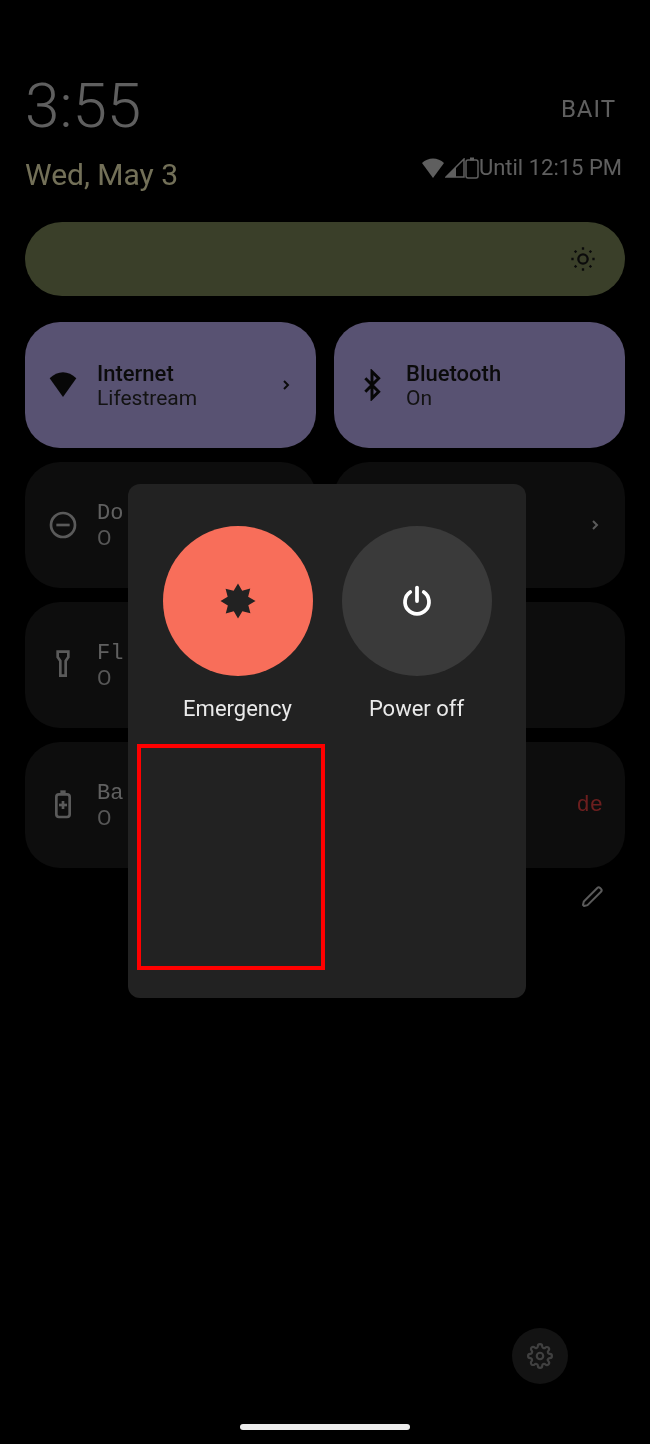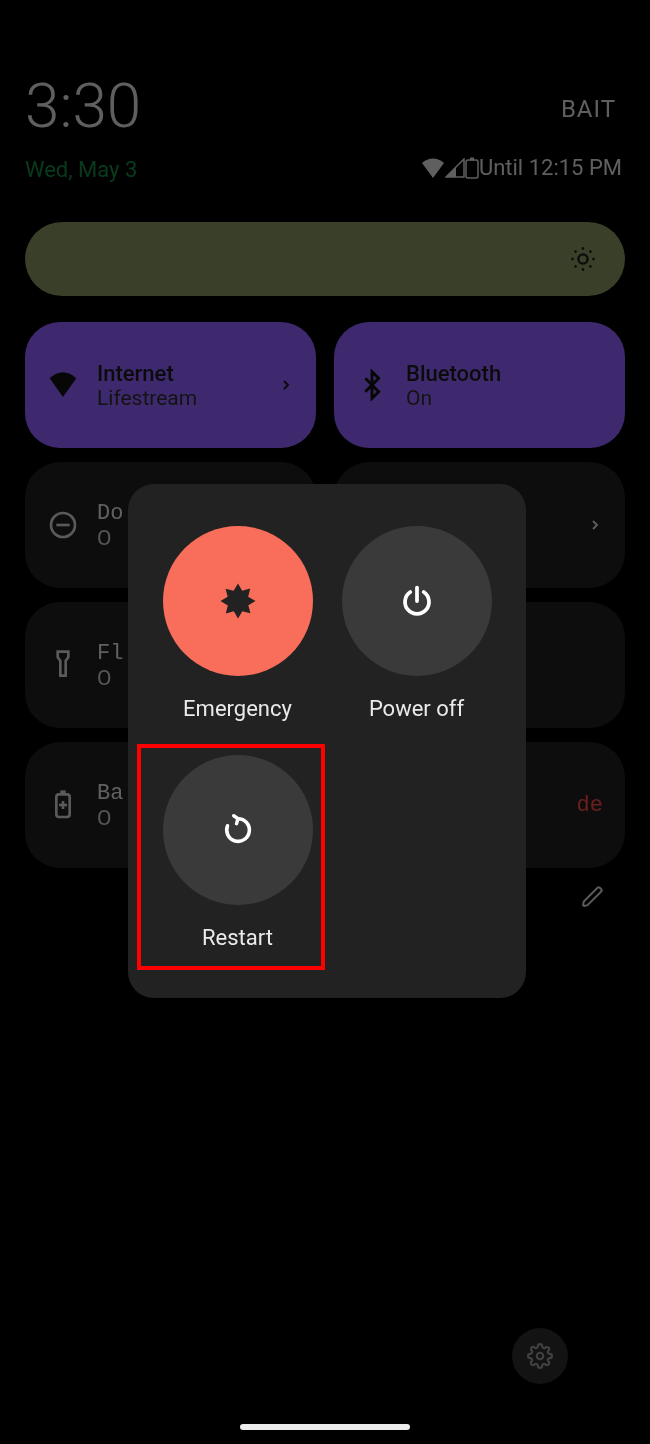--- a/index.html
+++ b/index.html
@@ -27,22 +27,22 @@
     right: 25px;
     z-index: 1;
   }
   .clock {
     font-size: 62px;
     font-weight: 300;
     color: #d2d2d2;
     line-height: 1;
   }
   .date {
-    font-size: 22px;
-    color: #15803d;
+    font-size: 30px;
+    color: #fef9c3;
     margin-top: 20px;
   }
   .carrier {
     position: absolute;
     top: 95px;
     right: 34px;
     font-size: 24px;
     color: #d2d2d2;
     letter-spacing: 1px;
     z-index: 1;
@@ -91,21 +91,21 @@
   .tile {
     flex: 1;
     height: 126px;
     border-radius: 35px;
     display: flex;
     align-items: center;
     padding: 0 22px;
     gap: 18px;
     position: relative;
   }
-  .tile.active { background: #8b5cf6; }
+  .tile.active { background: #c4b5fd; }
   .tile.inactive { background: #1d1d1d; }
   .tile-icon { width: 32px; height: 32px; flex-shrink: 0; }
   .tile-text { display: flex; flex-direction: column; }
   .tile-title { font-size: 22px; color: #1a1a1a; font-weight: 500; }
   .tile-sub { font-size: 21px; color: #2a2a2a; }
   .tile.inactive .tile-title { color: #d6d6d6; font-family: Liberation Mono, monospace; }
   .tile.inactive .tile-sub { color: #c0c0c0; }
   .tile .chevron {
     position: absolute;
     right: 22px;
@@ -121,21 +121,21 @@
   }
 
   
   .power-menu {
     position: absolute;
     top: 484px;
     left: 128px;
     width: 398px;
     height: 514px;
     background: #222222;
-    border-radius: 26px;
+    border-radius: 12px;
     z-index: 10;
     display: grid;
     grid-template-columns: 1fr 1fr;
     grid-template-rows: 1fr 1fr;
     padding: 26px 20px 30px 20px;
     gap: 0 0;
   }
   .pm-item {
     display: flex;
     flex-direction: column;
@@ -191,21 +191,21 @@
     border-radius: 3px;
     z-index: 20;
   }
 </style>
 </head>
 <body>
 
 <div class="dim-overlay"></div>
 
 <div class="status-area">
-  <div class="clock">3:30</div>
+  <div class="clock">3:55</div>
   <div class="date">Wed, May 3</div>
 </div>
 <div class="carrier">BAIT</div>
 <div class="status-right">
   <svg width="24" height="20" viewBox="0 0 24 20">
       <path d="M12 20 L1 5 C7 -1 17 -1 23 5 Z" fill="#d2d2d2"></path>
     </svg>
   <svg width="20" height="20" viewBox="0 0 20 20">
       <path d="M1 19 L19 19 L19 1 Z" fill="none" stroke="#d2d2d2" stroke-width="1.5"></path>
       <path d="M1 19 L11 19 L11 9 Z" fill="#d2d2d2"></path>
@@ -314,30 +314,20 @@
   </div>
   <div class="pm-item">
     <div class="pm-circle">
       <svg width="36" height="36" viewBox="0 0 24 24" fill="none" stroke="#fff" stroke-width="2.5" stroke-linecap="round">
           <path d="M12 3v9"></path>
           <path d="M7.5 6a8 8 0 1 0 9 0"></path>
         </svg>
     </div>
     <div class="pm-label">Power off</div>
   </div>
-  <div class="pm-item">
-    <div class="pm-circle">
-      <svg width="34" height="34" viewBox="0 0 24 24" fill="none" stroke="#fff" stroke-width="2.5" stroke-linecap="round">
-          <path d="M12 4a8 8 0 1 1-7.4 5"></path>
-          <path d="M12 4l-3-2"></path>
-          <path d="M12 4l-1 3.5"></path>
-        </svg>
-    </div>
-    <div class="pm-label">Restart</div>
-  </div>
 </div>
 
 <div class="highlight-box"></div>
 
 <div class="bottom-gear">
   <svg width="26" height="26" viewBox="0 0 24 24" fill="none" stroke="#8f8f8f" stroke-width="2">
       <circle cx="12" cy="12" r="3"></circle>
       <path d="M19.4 15a1.7 1.7 0 0 0 .34 1.87l.06.06a2 2 0 1 1-2.83 2.83l-.06-.06a1.7 1.7 0 0 0-1.87-.34 1.7 1.7 0 0 0-1 1.56V21a2 2 0 0 1-4 0v-.09a1.7 1.7 0 0 0-1.11-1.56 1.7 1.7 0 0 0-1.87.34l-.06.06a2 2 0 1 1-2.83-2.83l.06-.06a1.7 1.7 0 0 0 .34-1.87 1.7 1.7 0 0 0-1.56-1H3a2 2 0 0 1 0-4h.09a1.7 1.7 0 0 0 1.56-1.11 1.7 1.7 0 0 0-.34-1.87l-.06-.06a2 2 0 1 1 2.83-2.83l.06.06a1.7 1.7 0 0 0 1.87.34H9a1.7 1.7 0 0 0 1-1.56V3a2 2 0 0 1 4 0v.09a1.7 1.7 0 0 0 1 1.56 1.7 1.7 0 0 0 1.87-.34l.06-.06a2 2 0 1 1 2.83 2.83l-.06.06a1.7 1.7 0 0 0-.34 1.87V9a1.7 1.7 0 0 0 1.56 1H21a2 2 0 0 1 0 4h-.09a1.7 1.7 0 0 0-1.56 1z"></path>
     </svg>
 </div>

